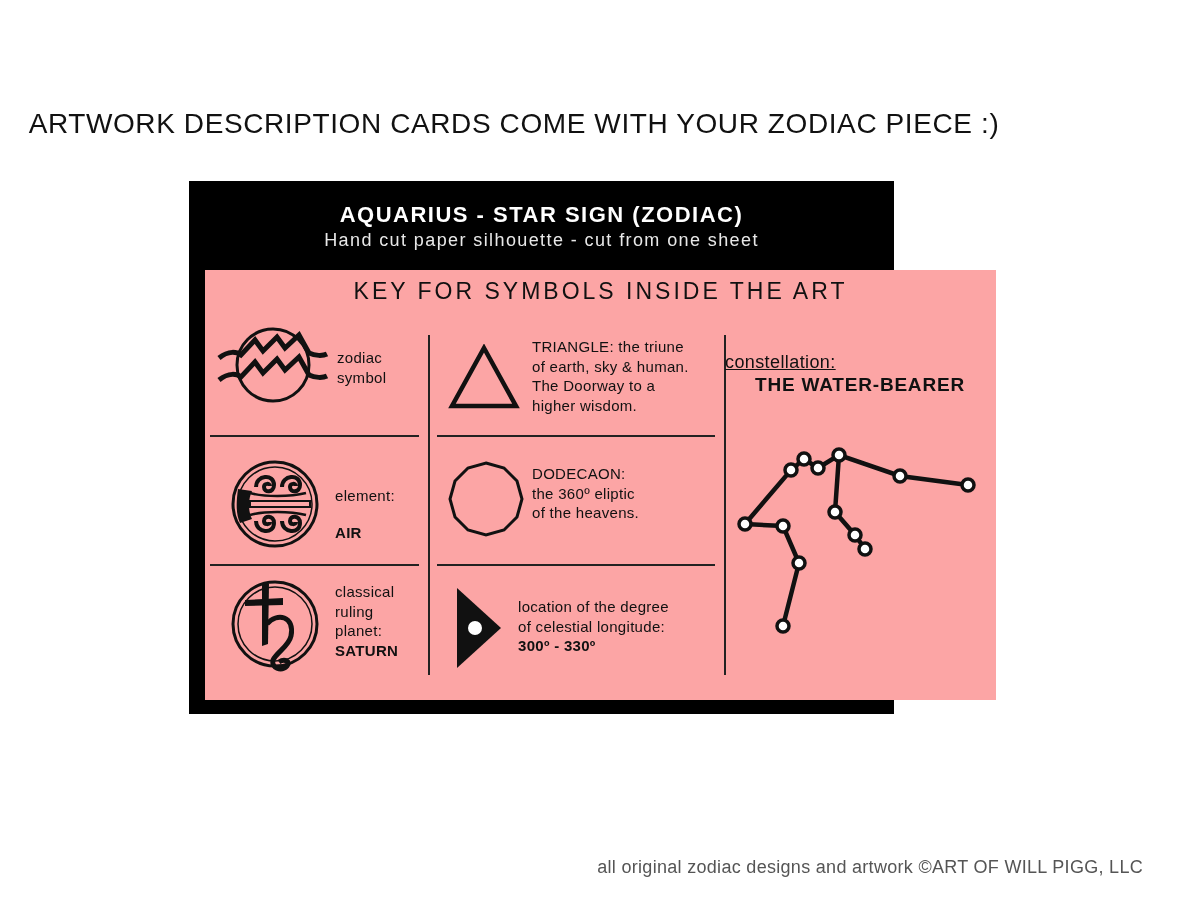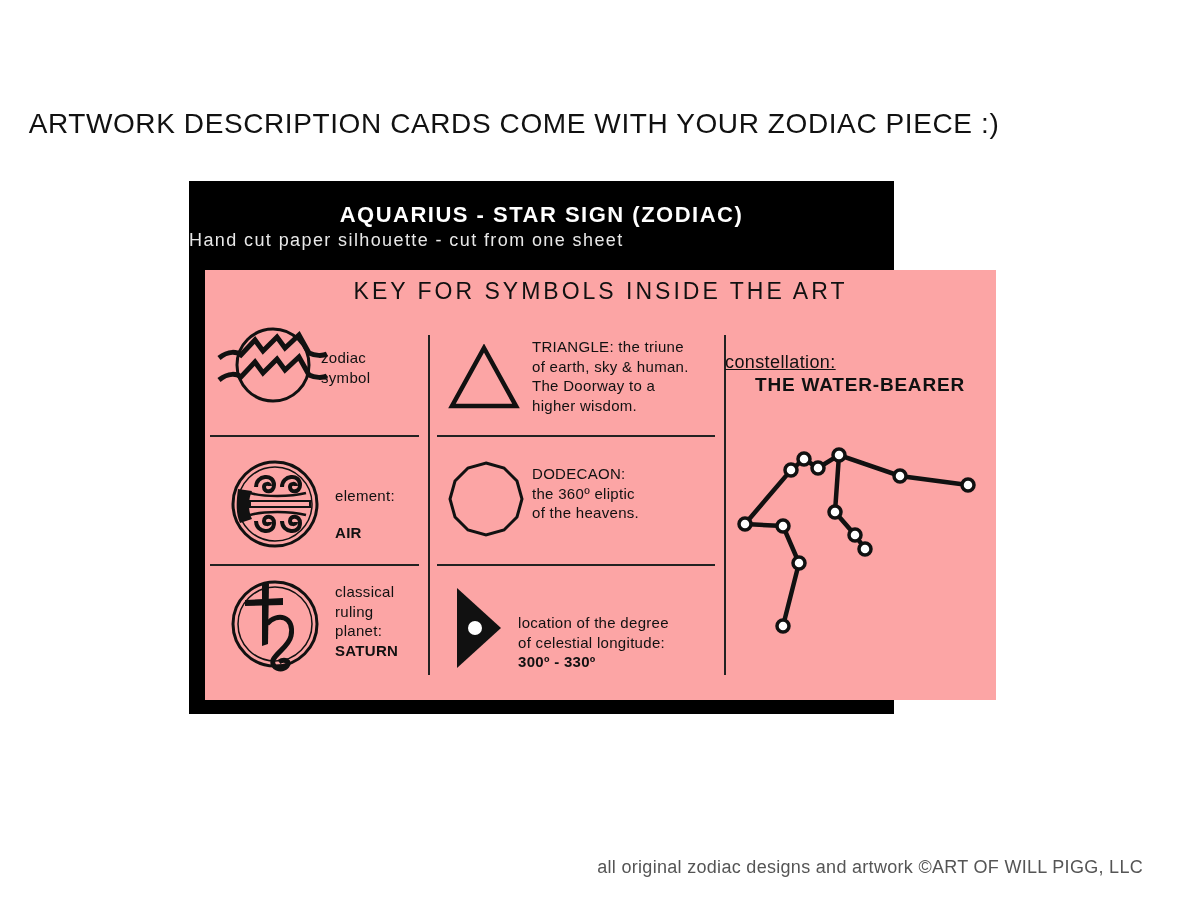--- a/index.html
+++ b/index.html
@@ -13,21 +13,21 @@
   }
   .card {
     position: absolute; left: 189px; top: 181px; width: 705px; height: 533px;
     background: #000;
   }
   .card-title {
     position: absolute; left: 0; top: 21px; width: 100%; text-align: center;
     color: #fff; font-weight: 700; font-size: 22px; letter-spacing: 1.5px;
   }
   .card-subtitle {
-    position: absolute; left: 0; top: 49px; width: 100%; 
+    position: absolute; left: 0; top: 49px; width: 100%; text-align: center;
     color: #e8e8e8; font-size: 18px; letter-spacing: 1.4px; font-weight: 300;
   }
   .card-inner {
     position: absolute; left: 16px; top: 89px; width: 791px; height: 430px;
     background: #fca5a5;
   }
   .key-heading {
     position: absolute; left: 0; top: 8px; width: 100%; text-align: center;
     font-size: 23px; letter-spacing: 3px; color: #111; font-weight: 300;
   }
@@ -69,21 +69,21 @@
     <div class="hline" style="left:5px; top:165px; width:209px;"></div>
     <div class="hline" style="left:5px; top:294px; width:209px;"></div>
     <div class="hline" style="left:232px; top:165px; width:278px;"></div>
     <div class="hline" style="left:232px; top:294px; width:278px;"></div>
 
     <svg class="cell-icon" style="left:10px; top:52px;" width="115" height="84" viewBox="0 0 115 84">
       <circle cx="58" cy="43" r="36" fill="none" stroke="#111" stroke-width="3"></circle>
       <path d="M4 36 C14 28 22 30 26 33 L40 18 L48 29 L62 15 L70 26 L84 13 L94 31 C100 34 108 34 112 32" fill="none" stroke="#111" stroke-width="5" stroke-linejoin="miter"></path>
       <path d="M4 58 C14 50 22 52 26 55 L40 40 L48 51 L62 37 L70 48 L84 35 L94 53 C100 56 108 56 112 54" fill="none" stroke="#111" stroke-width="5" stroke-linejoin="miter"></path>
     </svg>
-    <div class="cell-text" style="left:116px; top:78px;">
+    <div class="cell-text" style="left:132px; top:78px;">
       <span>zodiac</span>
       <span>symbol</span>
     </div>
 
     <svg class="cell-icon" style="left:25px; top:189px;" width="90" height="90" viewBox="0 0 90 90">
       <circle cx="45" cy="45" r="42" fill="none" stroke="#111" stroke-width="3"></circle>
       <circle cx="45" cy="45" r="37" fill="none" stroke="#111" stroke-width="1.5"></circle>
       <path d="M8 30 C6 45 6 55 10 64 L22 60 C18 52 18 40 22 32 Z" fill="#111"></path>
       <path d="M20 42 L80 42 L80 48 L20 48 Z" fill="none" stroke="#111" stroke-width="2"></path>
       <path d="M26 28 C26 16 44 14 44 26 C44 34 34 34 34 28 C34 24 40 24 40 27" fill="none" stroke="#111" stroke-width="4"></path>
@@ -128,21 +128,21 @@
     <div class="cell-text" style="left:327px; top:194px;">
       <span>DODECAON:</span>
       <span>the 360º eliptic</span>
       <span>of the heavens.</span>
     </div>
 
     <svg class="cell-icon" style="left:250px; top:316px;" width="48" height="84" viewBox="0 0 48 84">
       <polygon points="2,2 46,42 2,82" fill="#111"></polygon>
       <circle cx="20" cy="42" r="7" fill="#fff"></circle>
     </svg>
-    <div class="cell-text" style="left:313px; top:327px;margin-top:16px;">
+    <div class="cell-text" style="left:313px; top:327px;">
       <span>location of the degree</span>
       <span>of celestial longitude:</span>
       <span class="bold">300º - 330º</span>
     </div>
 
     <div class="const-label">constellation:</div>
     <div class="const-name">THE WATER-BEARER</div>
 
     <svg class="cell-icon" style="left:530px; top:170px;" width="250" height="200" viewBox="0 0 250 200">
 

